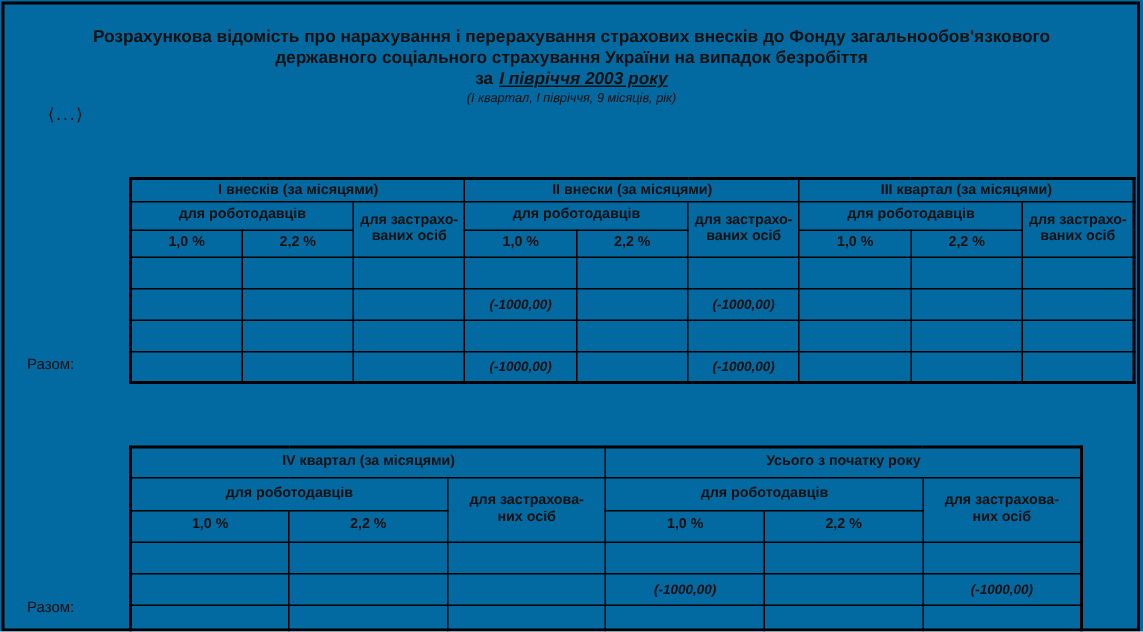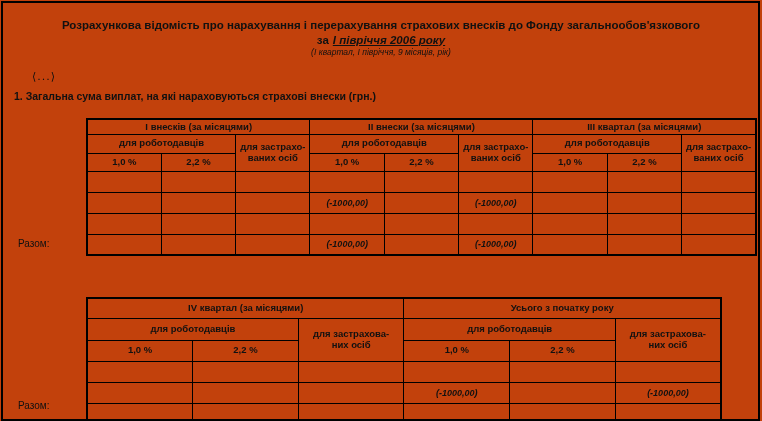--- a/index.html
+++ b/index.html
@@ -1,17 +1,17 @@
 <!DOCTYPE html>
 <html><head>
 <meta charset="utf-8">
 <style>
   html,body { margin:0; padding:0; background:#fff; }
   .page {
-    position:relative; width:762px; height:421px; background:#c2410c;
+    position:relative; width:762px; height:421px; background:#0369a1;
     font-family:"Liberation Sans", sans-serif; color:#111; overflow:hidden;
   }
   .frame { position:absolute; inset:1px 2px 0 1px; border:2px solid #000; }
 
   .titles { position:absolute; top:19px; left:0; right:0; text-align:center; }
   .title-line { font-size:11.5px; font-weight:bold; line-height:13.5px; }
   .period-line { font-size:11.5px; font-weight:bold; line-height:14px; }
   .period-value { font-style:italic; text-decoration:underline; margin-left:4px; }
   .period-hint { font-size:8.5px; font-style:italic; font-weight:normal; line-height:11px; }
 
@@ -40,26 +40,26 @@
   .razom2 { top:400px; }
 </style>
 </head>
 <body>
 
 <div class="page">
   <div class="frame"></div>
 
   <div class="titles">
     <div class="title-line">Розрахункова відомість про нарахування і перерахування страхових внесків до Фонду загальнообов'язкового</div>
-    <div class="period-line"><span>за</span><span class="period-value">І півріччя 2006 року</span></div>
+    <div class="title-line">державного соціального страхування України на випадок безробіття</div>
+    <div class="period-line"><span>за</span><span class="period-value">І півріччя 2003 року</span></div>
     <div class="period-hint">(І квартал, І півріччя, 9 місяців, рік)</div>
   </div>
 
   <div class="omission">⟨...⟩</div>
-  <div class="section-title">1. Загальна сума виплат, на які нараховуються страхові внески (грн.)</div>
 
   <table class="tbl t1">
     <thead>
       <tr>
         <th colspan="3">I внесків (за місяцями)</th>
         <th colspan="3">II внески (за місяцями)</th>
         <th colspan="3">III квартал (за місяцями)</th>
       </tr>
       <tr>
         <th colspan="2">для роботодавців</th>

